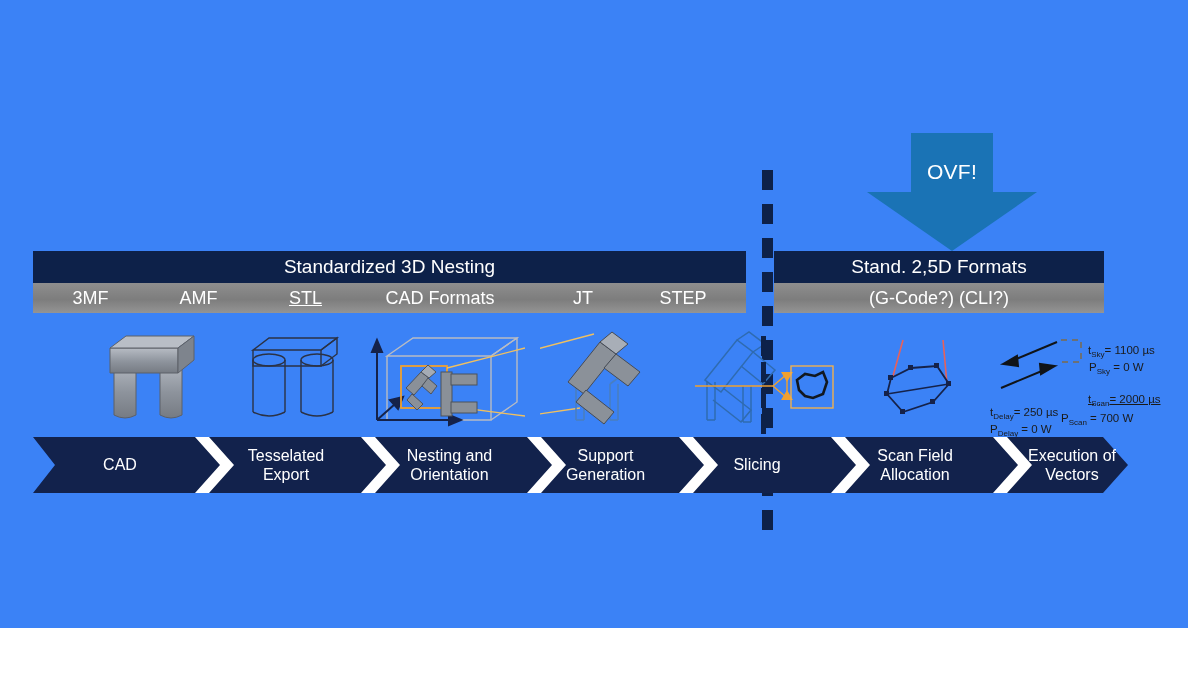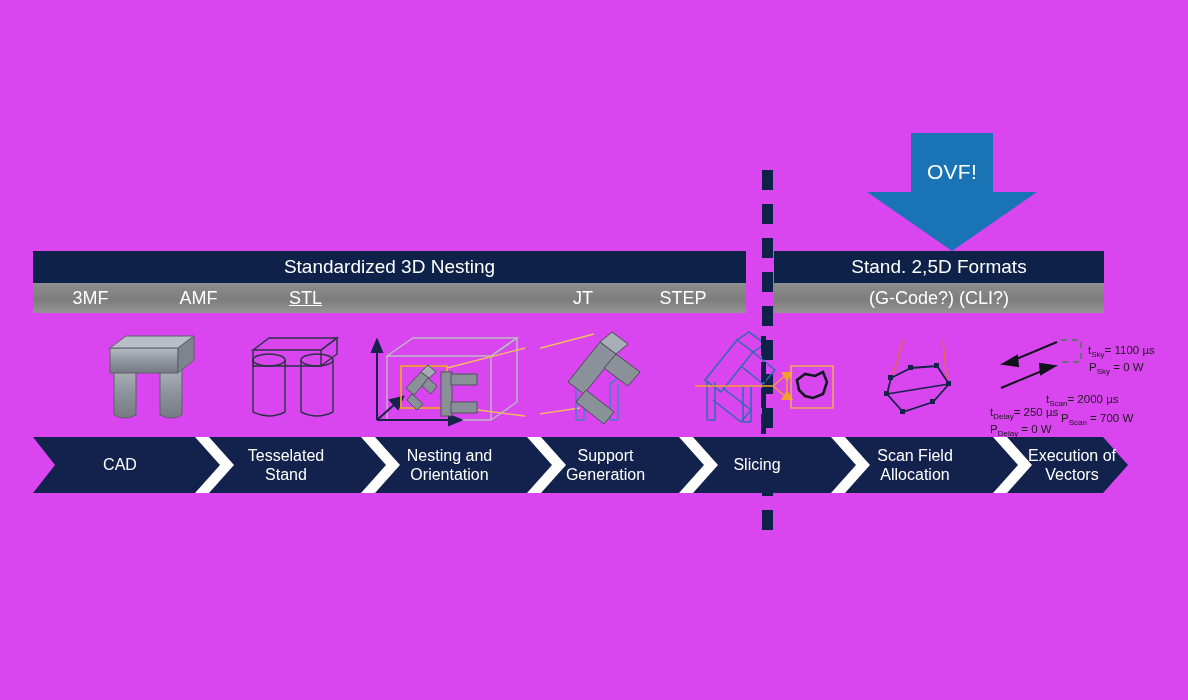--- a/index.html
+++ b/index.html
@@ -11,22 +11,22 @@
     width: 1188px; height: 700px;
     position: relative;
     font-family: "Liberation Sans", sans-serif;
     overflow: hidden;
   }
 
   
   #diagram {
     position: absolute;
     left: 0; top: 0;
-    width: 1188px; height: 700px;
-    background: #d946ef;
+    width: 1188px; height: 628px;
+    background: #3b82f6;
   }
 
   
   .ovf-arrow {
     position: absolute;
     left: 862px; top: 133px;
     width: 180px; height: 118px;
   }
   .ovf-arrow svg { display:block; width:180px; height:118px; }
   .ovf-label {
@@ -144,20 +144,21 @@
       <i></i>
       <i></i>
   </div>
 
   <div class="bar-group" id="left-bars">
     <div class="bar-title">Standardized 3D Nesting</div>
     <div class="bar-sub">
       <span class="cell" style="left:10px;width:95px;">3MF</span>
       <span class="cell" style="left:118px;width:95px;">AMF</span>
       <span class="cell" style="left:225px;width:95px;text-decoration:underline;">STL</span>
+      <span class="cell" style="left:327px;width:160px;">CAD Formats</span>
       <span class="cell" style="left:505px;width:90px;">JT</span>
       <span class="cell" style="left:600px;width:100px;">STEP</span>
     </div>
   </div>
 
   <div class="bar-group" id="right-bars">
     <div class="bar-title">Stand. 2,5D Formats</div>
     <div class="bar-sub centered" style="text-align:center;">(G-Code?) (CLI?)</div>
   </div>
 
@@ -345,21 +346,21 @@
       </g>
     </svg>
   </div>
 
   <div class="param" style="left:1088px; top:344px;">
     <span>t</span><sub>Sky</sub><span>= 1100 µs</span>
   </div>
   <div class="param" style="left:1089px; top:361px;">
     <span>P</span><sub>Sky</sub>&nbsp;<span>= 0 W</span>
   </div>
-  <div class="param" style="left:1046px; top:393px;">
+  <div class="param" style="left:1088px; top:393px;text-decoration:underline;">
     <span>t</span><sub>Scan</sub><span>= 2000 µs</span>
   </div>
   <div class="param" style="left:1061px; top:412px;">
     <span>P</span><sub>Scan</sub>&nbsp;<span>= 700 W</span>
   </div>
   <div class="param" style="left:990px; top:406px;">
     <span>t</span><sub>Delay</sub><span>= 250 µs</span>
   </div>
   <div class="param" style="left:990px; top:423px;text-align:right;">
     <span>P</span><sub>Delay</sub>&nbsp;<span>= 0 W</span>
@@ -376,21 +377,21 @@
         <path d="M508,0 L533,28 L508,56 L494,56 L519,28 L494,0 Z"></path>
         <path d="M660,0 L685,28 L660,56 L646,56 L671,28 L646,0 Z"></path>
         <path d="M812,0 L837,28 L812,56 L798,56 L823,28 L798,0 Z"></path>
         <path d="M974,0 L999,28 L974,56 L960,56 L985,28 L960,0 Z"></path>
       </g>
     </svg>
   </div>
 
   <div class="chev-label" style="left:55px;  top:455px; width:130px;">CAD</div>
   <div class="chev-label" style="left:216px; top:446px; width:140px;">Tesselated
-Stand</div>
+Export</div>
   <div class="chev-label" style="left:372px; top:446px; width:155px;">Nesting and
 Orientation</div>
   <div class="chev-label" style="left:533px; top:446px; width:145px;">Support
 Generation</div>
   <div class="chev-label" style="left:692px; top:455px; width:130px;">Slicing</div>
   <div class="chev-label" style="left:840px; top:446px; width:150px;">Scan Field
 Allocation</div>
   <div class="chev-label" style="left:997px; top:446px; width:150px;">Execution of
 Vectors</div>
 

